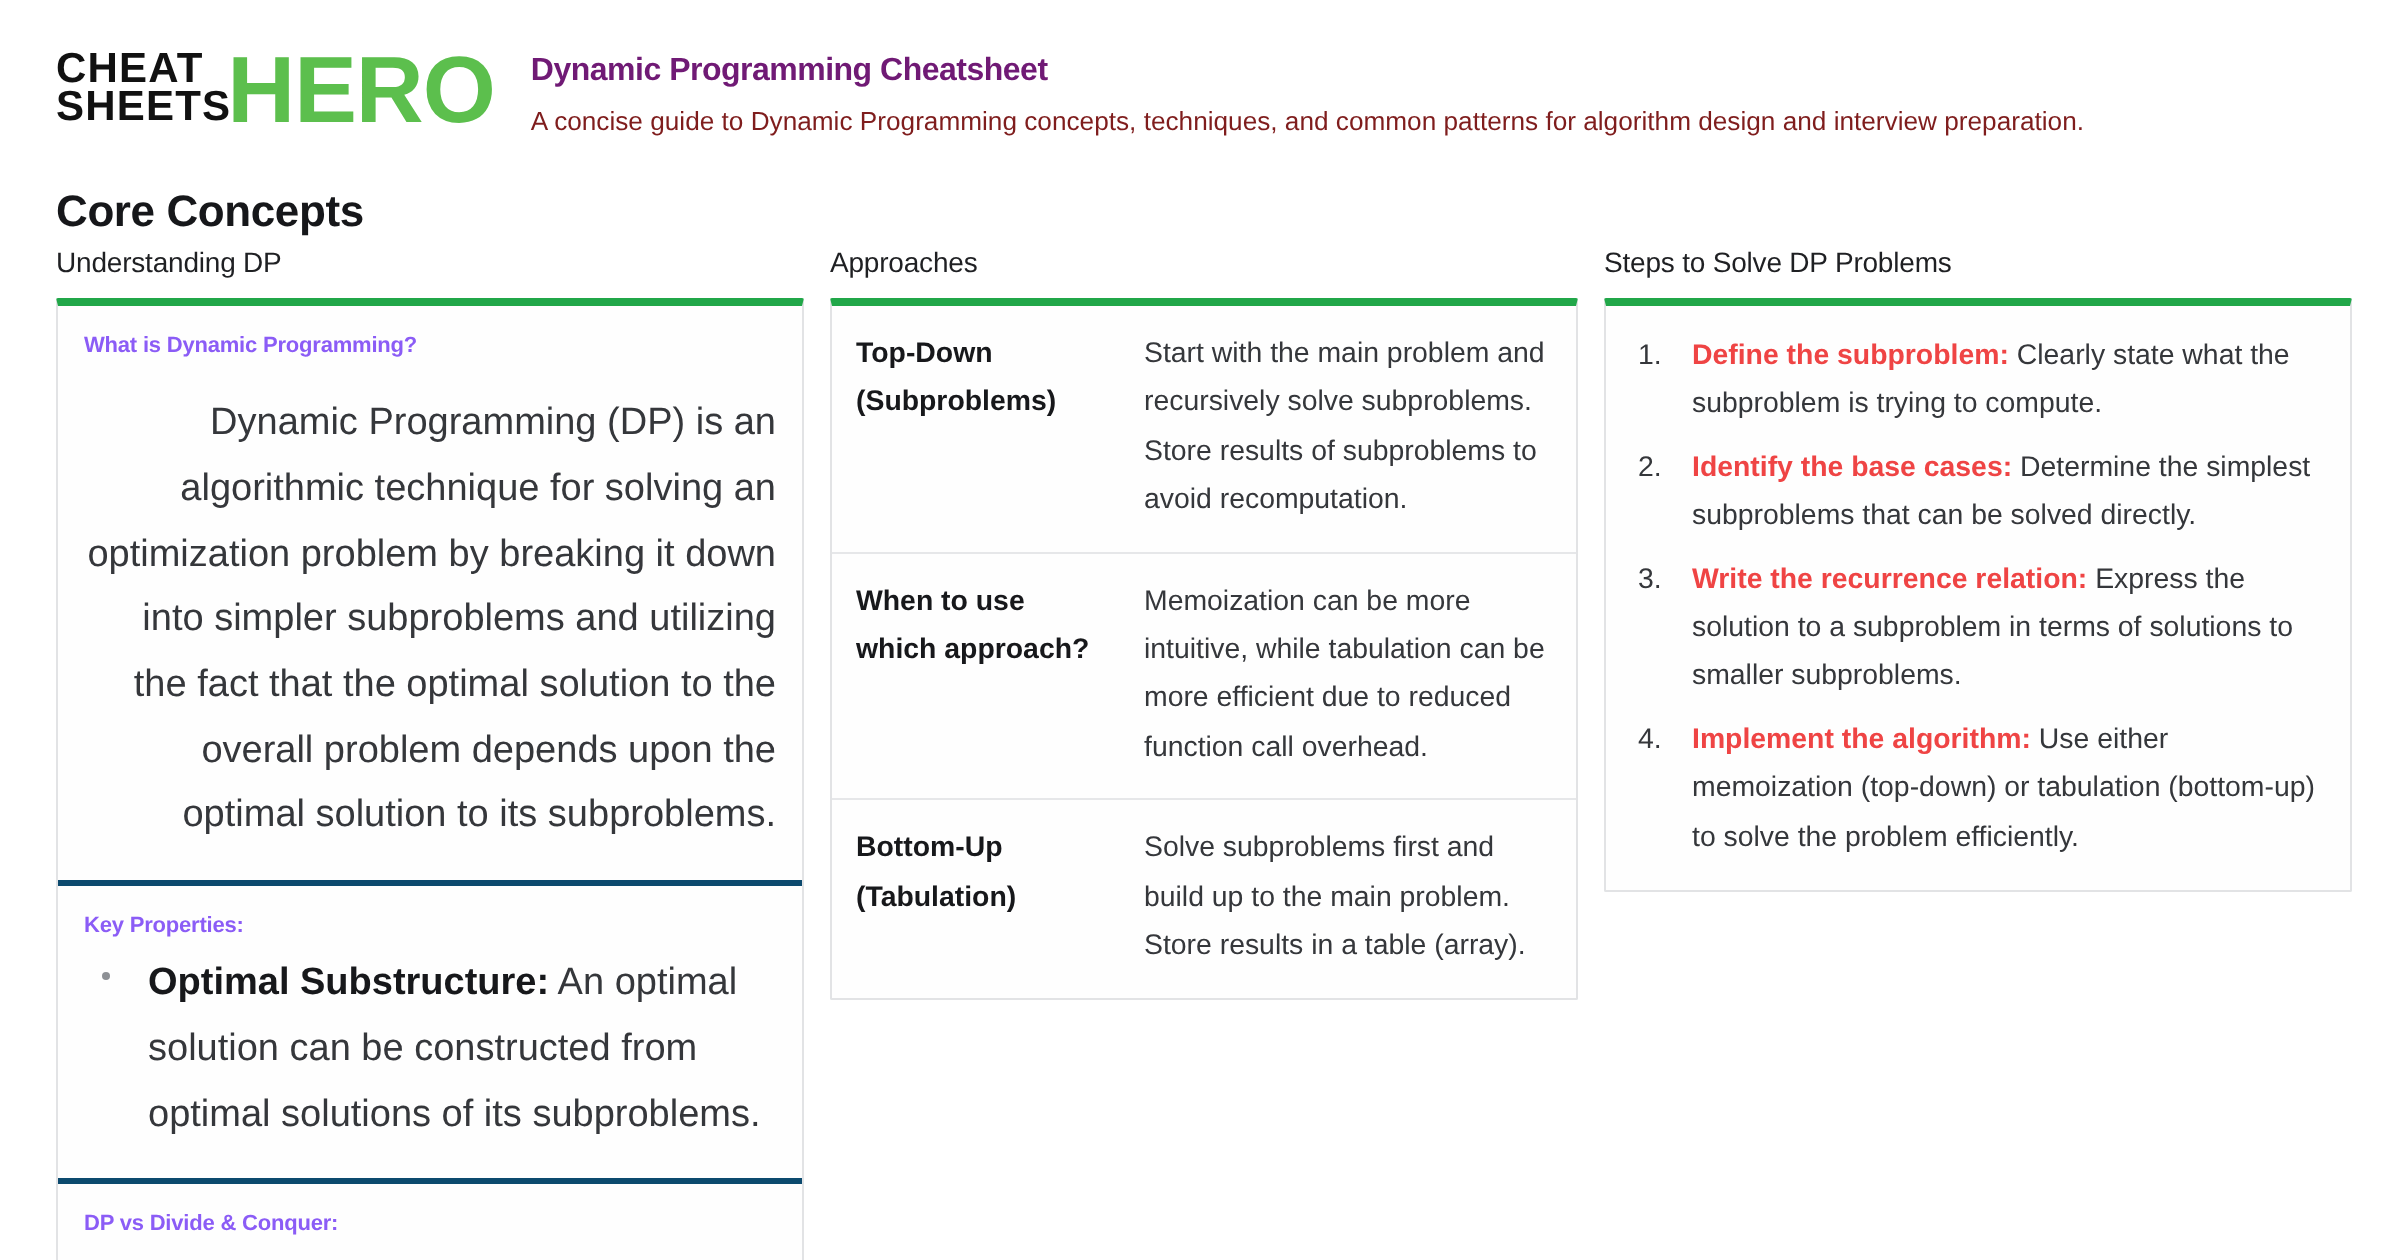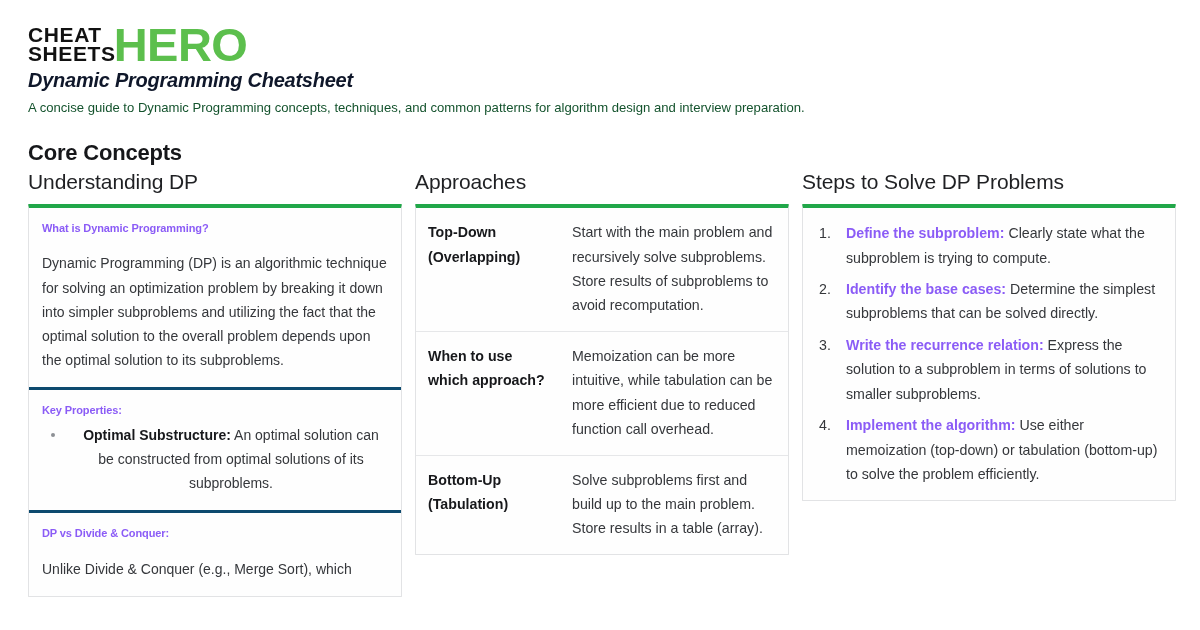--- a/index.html
+++ b/index.html
@@ -22,22 +22,22 @@
     height: 630px;
     padding: 22px 28px 0 28px;
     position: relative;
     overflow: hidden;
   }
 
   
   .header {
     display: flex;
     align-items: flex-start;
+    gap: 18px;
     padding-bottom: 10px;
-    flex-direction: column;
   }
 
   .logo {
     display: flex;
     align-items: center;
     flex: 0 0 auto;
     padding-top: 2px;
   }
   .logo-stack {
     display: flex;
@@ -58,32 +58,31 @@
     line-height: 0.84;
     letter-spacing: -0.5px;
     color: #5cbf4d;
     margin-left: -2px;
     margin-top: 1px;
   }
 
   .header-text { padding-top: 4px; }
 
   .page-title {
-    font-size: 20px;
+    font-size: 16px;
     font-weight: 700;
     letter-spacing: -0.25px;
-    color: #0f172a;
+    color: #701a75;
     line-height: 1.2;
-    font-style: italic;
   }
   .page-subtitle {
     margin-top: 7px;
     font-size: 13.1px;
     font-weight: 400;
-    color: #14532d;
+    color: #7f1d1d;
     line-height: 1.35;
   }
 
   
   .section-title {
     font-size: 22px;
     font-weight: 700;
     color: #16171a;
     letter-spacing: -0.2px;
     margin-top: 13px;
@@ -91,21 +90,21 @@
   }
 
   .columns {
     display: flex;
     gap: 13px;
     align-items: flex-start;
   }
   .column { width: 374px; flex: 0 0 374px; }
 
   .column-title {
-    font-size: 21px;
+    font-size: 14px;
     font-weight: 400;
     color: #1f2023;
     margin-bottom: 10px;
     letter-spacing: -0.1px;
   }
 
   .card {
     background: #fefefe;
     border: 1px solid #e2e3e5;
     border-top: 4px solid #21a749;
@@ -120,34 +119,34 @@
 
   .block-heading {
     font-size: 11px;
     font-weight: 700;
     color: #8b5cf6;
     letter-spacing: -0.1px;
     line-height: 1.3;
   }
   .block-para {
     margin-top: 16px;
-    font-size: 14px;
-    line-height: 1.72;
-    color: #35373b;
+    font-size: 19px;
+    line-height: 1.72;
+    color: #35373b;
+    text-align: right;
   }
 
   .bullets { list-style: none; margin-top: 5px; }
   .bullets li {
     position: relative;
     padding-left: 32px;
-    font-size: 14px;
+    font-size: 19px;
     line-height: 1.72;
     color: #35373b;
     margin-top: 6px;
-    text-align: center;
   }
   .bullets li::before {
     content: "";
     position: absolute;
     left: 9px;
     top: 10px;
     width: 4px;
     height: 4px;
     border-radius: 50%;
     background: #8d9095;
@@ -189,21 +188,21 @@
   .steps li:last-child { margin-bottom: 0; }
   .steps li::before {
     content: counter(step) ".";
     position: absolute;
     left: 4px;
     top: 0;
     font-size: 14.2px;
     line-height: 1.72;
     color: #35373b;
   }
-  .steps b { font-weight: 700; color: #8b5cf6; }
+  .steps b { font-weight: 700; color: #ef4444; }
 </style>
 </head>
 <body>
 
 <div class="page">
 
   <div class="header">
 
     <div class="logo">
       <div class="logo-stack">
@@ -249,21 +248,21 @@
 
       </div>
     </div>
 
     <div class="column">
       <div class="column-title">Approaches</div>
       <div class="card">
         <table class="tbl">
           <tbody>
             <tr>
-              <td class="k">Top-Down (Overlapping)</td>
+              <td class="k">Top-Down (Subproblems)</td>
               <td>Start with the main problem and recursively solve subproblems. Store results of subproblems to avoid recomputation.</td>
             </tr>
             <tr>
               <td class="k">When to use which approach?</td>
               <td>Memoization can be more intuitive, while tabulation can be more efficient due to reduced function call overhead.</td>
             </tr>
             <tr>
               <td class="k">Bottom-Up (Tabulation)</td>
               <td>Solve subproblems first and build up to the main problem. Store results in a table (array).</td>
             </tr>

